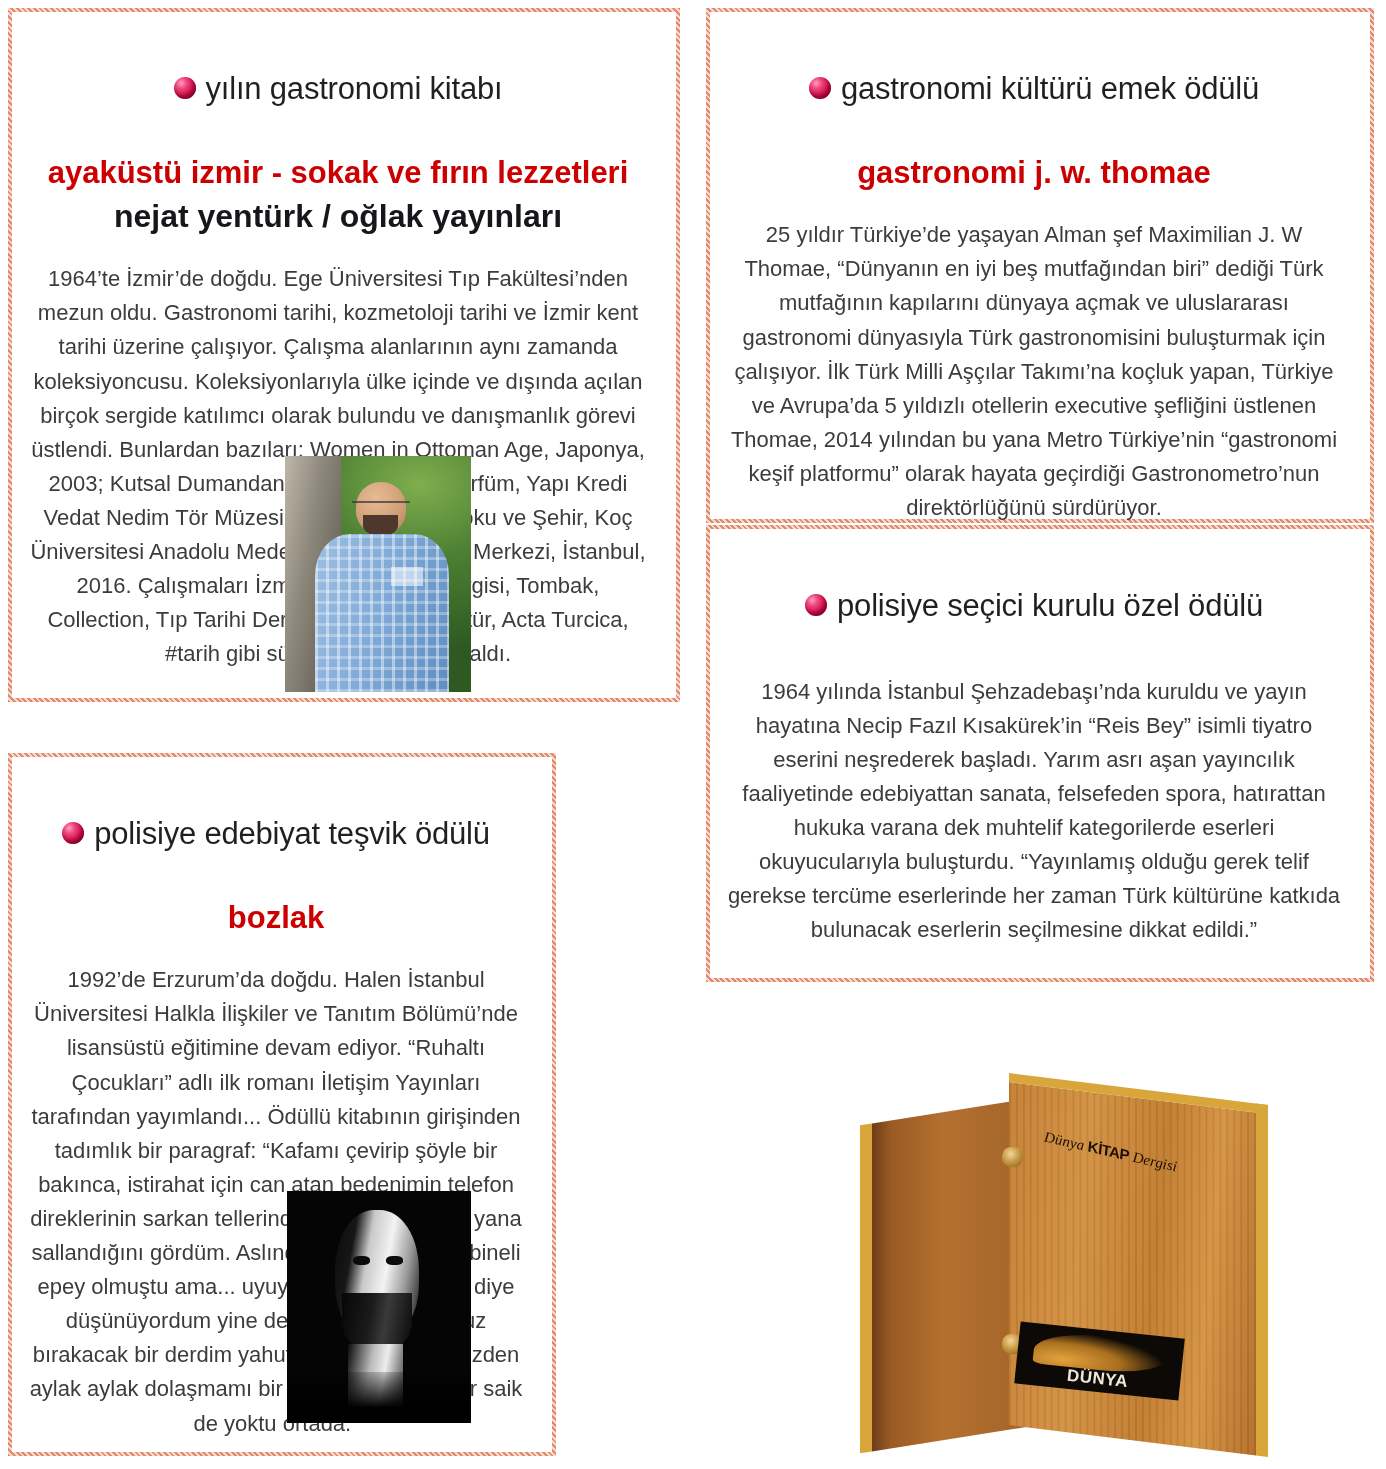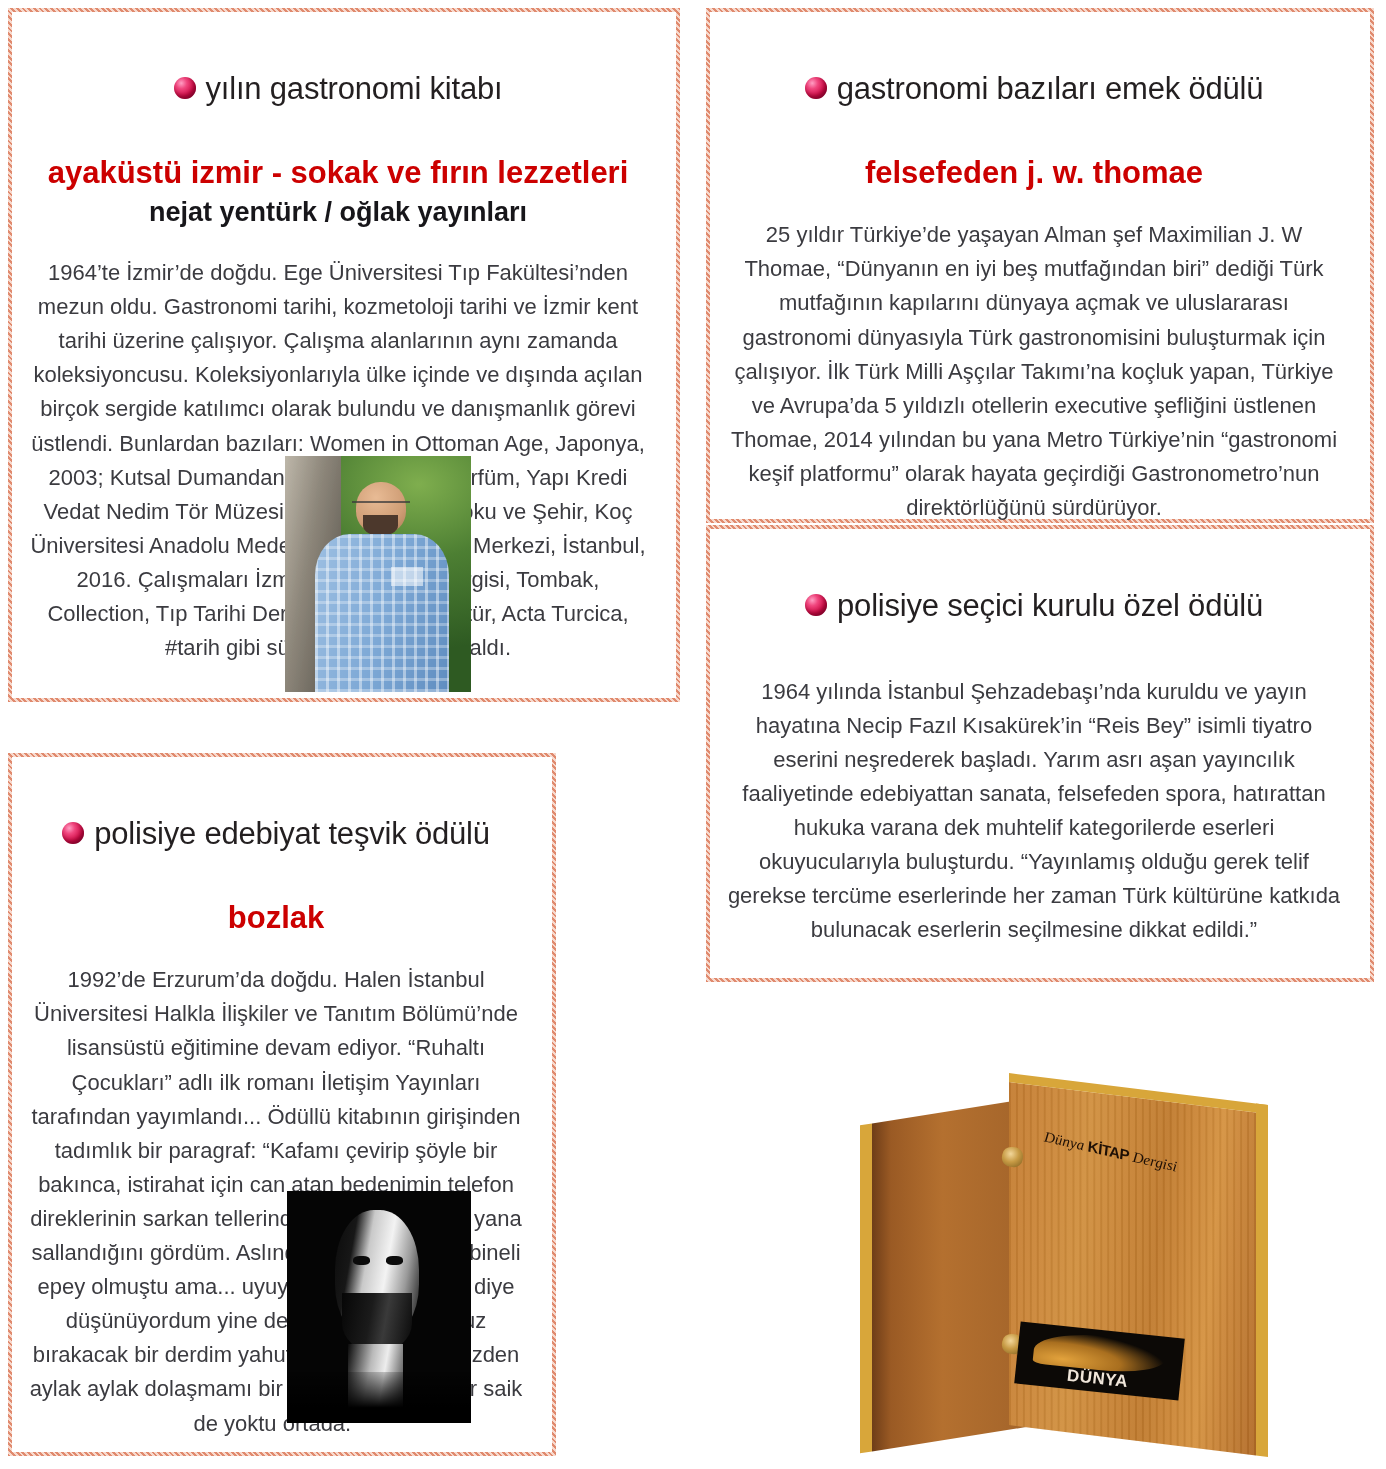--- a/index.html
+++ b/index.html
@@ -63,21 +63,21 @@
     color: #cc0000;
     font-weight: bold;
     font-size: 31px;
     line-height: 1.25;
     margin: 22px 0 0 0;
   }
   .book-author {
     text-align: center;
     color: #17161a;
     font-weight: bold;
-    font-size: 27px;
+    font-size: 32px;
     line-height: 1.25;
     margin: 4px 0 0 0;
   }
 
   .body-text {
     text-align: center;
     color: #3b3b40;
     font-size: 22px;
     line-height: 1.55;
     margin: 26px 0 0 0;
@@ -258,23 +258,23 @@
   <span class="glasses"></span>
   <span class="beard"></span>
   <span class="shirt"></span>
   <span class="pocket"></span>
 </figure>
 
 <section class="card" id="card-gastronomy">
   <div class="card-inner">
     <div class="award-line">
       <span class="bullet"></span>
-      <h2 class="award-title">gastronomi bazıları emek ödülü</h2>
+      <h2 class="award-title">gastronomi kültürü emek ödülü</h2>
     </div>
-    <p class="book-title">felsefeden j. w. thomae</p>
+    <p class="book-title">gastronomi j. w. thomae</p>
     <p class="body-text">25 yıldır Türkiye’de yaşayan Alman şef Maximilian J. W Thomae, “Dünyanın en iyi beş mutfağından biri” dediği Türk mutfağının kapılarını dünyaya açmak ve uluslararası gastronomi dünyasıyla Türk gastronomisini buluşturmak için çalışıyor. İlk Türk Milli Aşçılar Takımı’na koçluk yapan, Türkiye ve Avrupa’da 5 yıldızlı otellerin executive şefliğini üstlenen Thomae, 2014 yılından bu yana Metro Türkiye’nin “gastronomi keşif platformu” olarak hayata geçirdiği Gastronometro’nun direktörlüğünü sürdürüyor.</p>
   </div>
 </section>
 
 <section class="card" id="card-jury-special">
   <div class="card-inner">
     <div class="award-line">
       <span class="bullet"></span>
       <h2 class="award-title">polisiye seçici kurulu özel ödülü</h2>
     </div>

